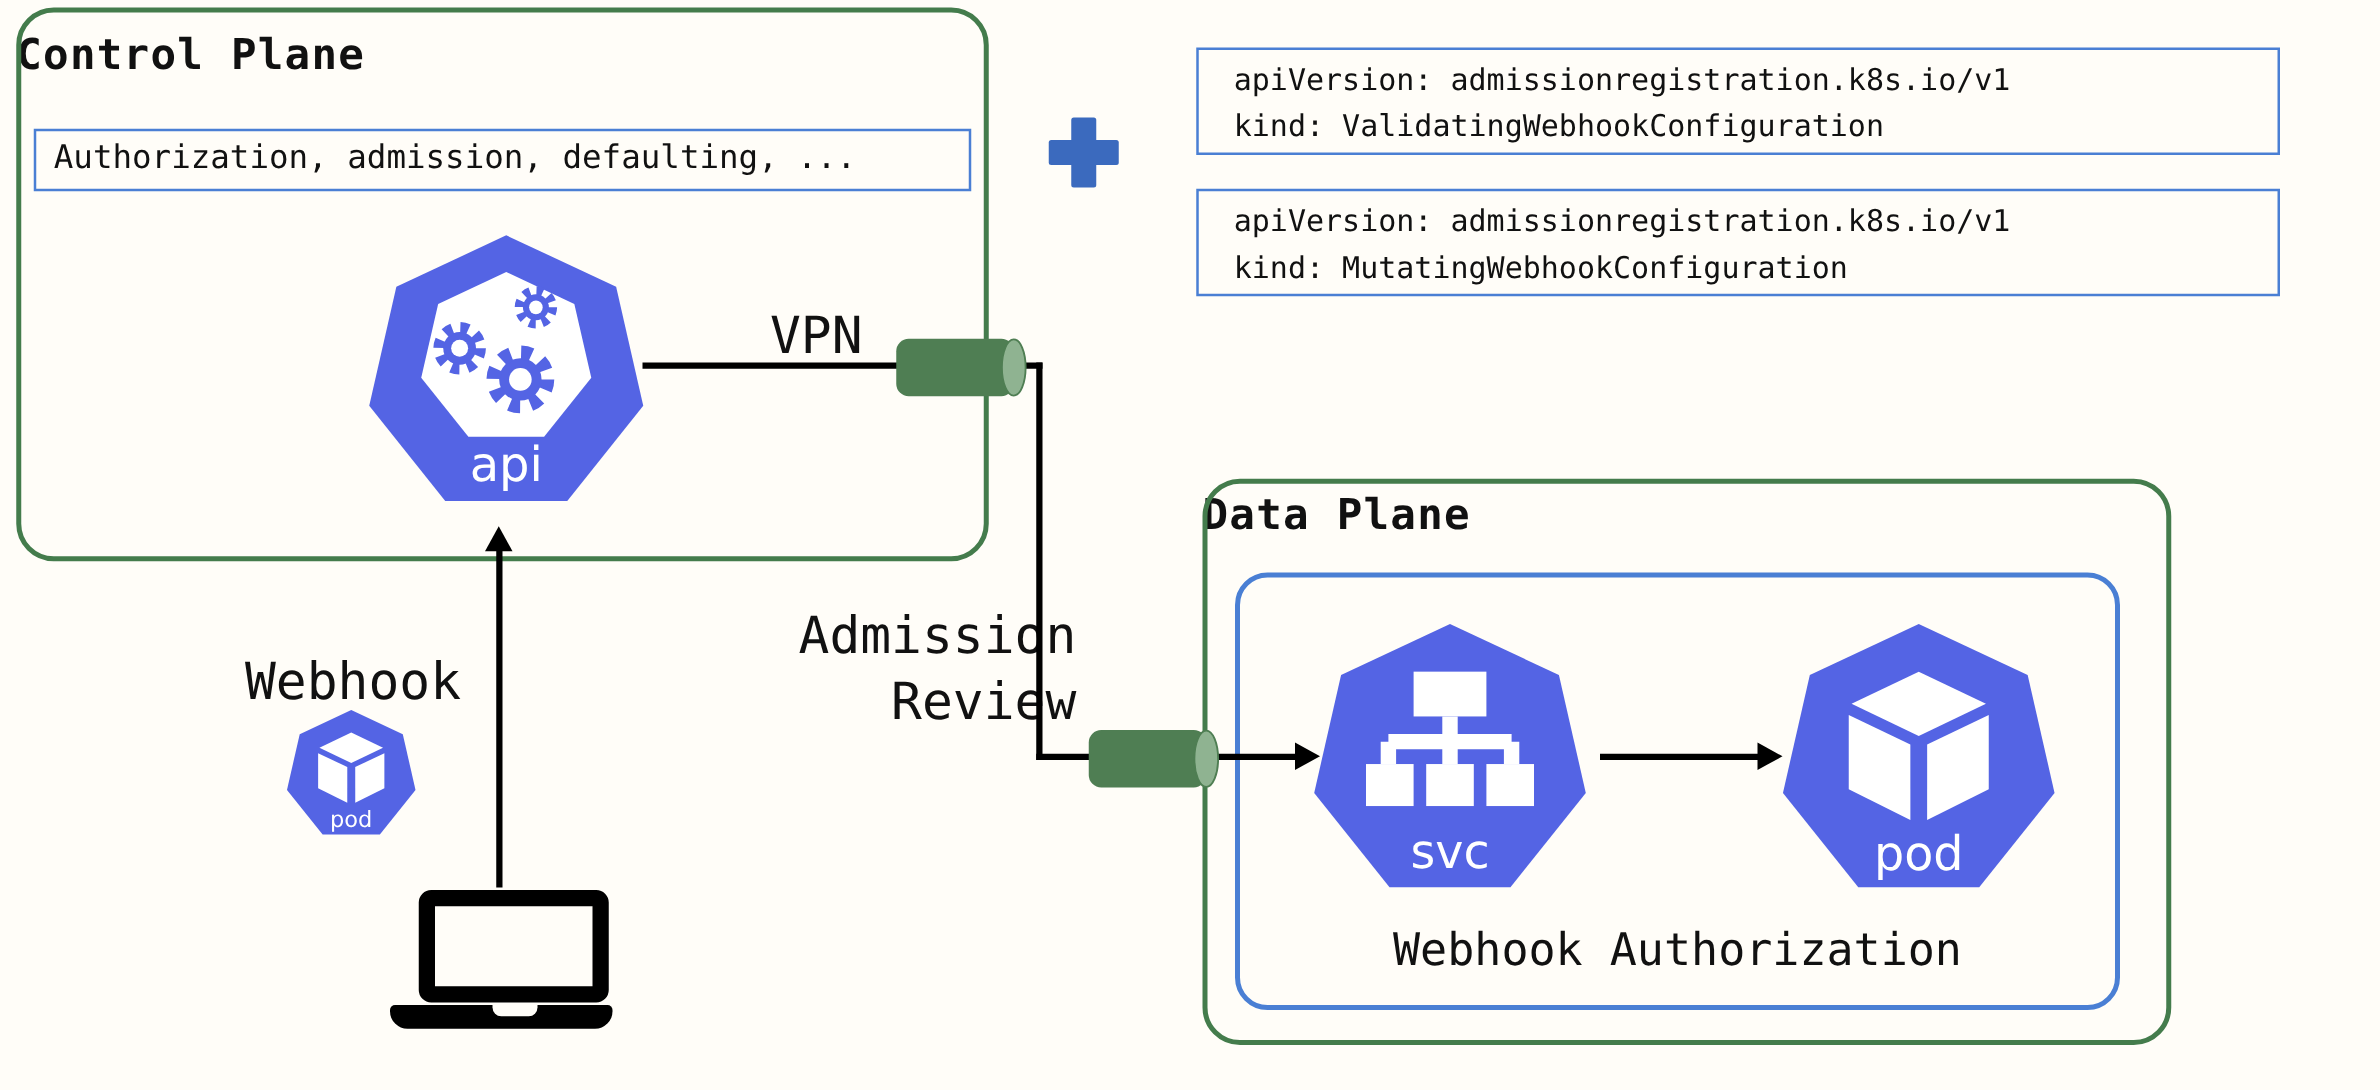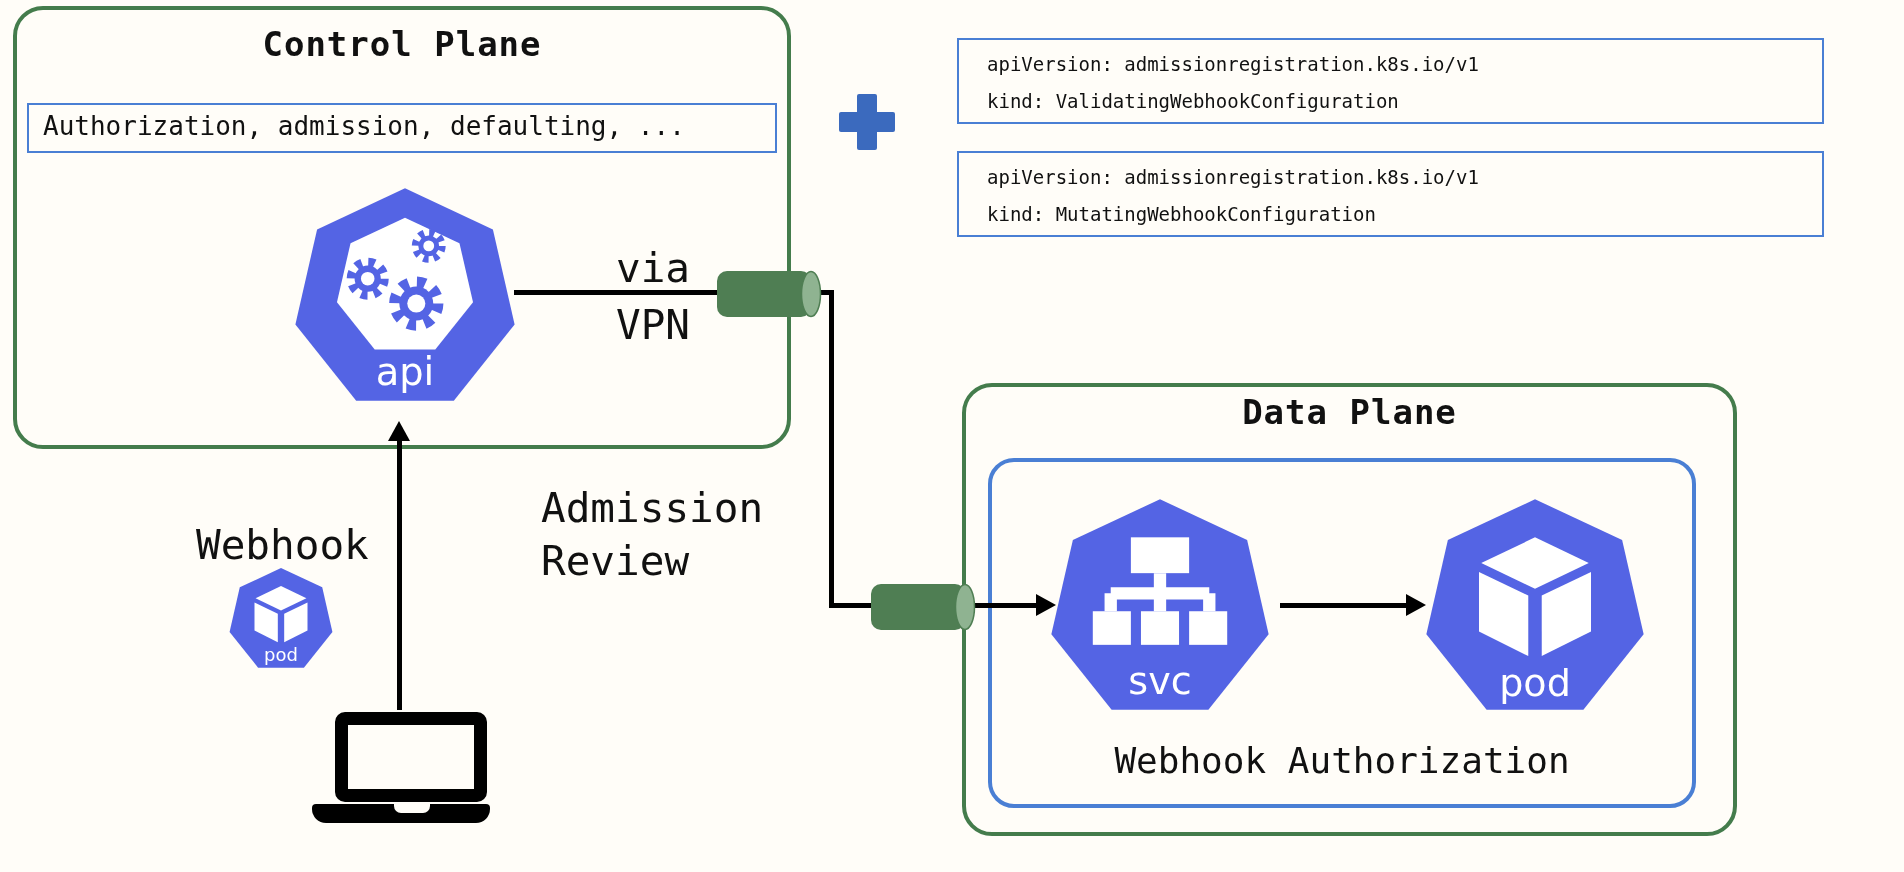--- a/index.html
+++ b/index.html
@@ -2,25 +2,25 @@
 <html style="--background: #fffdf8; --k8s_blue: #5464e4; --green: #447c4c; --cylinder_green: #4f7e53; --cylinder_light: #8fb391; --border_blue: #4a7fd4; --plus_blue: #3b6abe; --text_black: #111111;"><head>
 <meta charset="utf-8">
 <style>
   html,body{margin:0;padding:0;}
   body{background:var(--background,#fffdf8);font-family:"DejaVu Sans Mono",monospace;}
   #stage{position:relative;width:1904px;height:872px;overflow:hidden;background:var(--background,#fffdf8);}
   .box{position:absolute;box-sizing:border-box;background:transparent;}
   .green-box{border:4px solid var(--green,#447c4c);border-radius:30px;}
   .blue-box{border:2px solid var(--border_blue,#4a7fd4);}
   .blue-box-thick{border:4px solid var(--border_blue,#4a7fd4);border-radius:26px;}
-  .plane-title{position:absolute;text-align:center;font-weight:bold;font-size:34px;color:#111;letter-spacing:1px;}
+  .plane-title{position:absolute;text-align:left;font-weight:bold;font-size:34px;color:#111;letter-spacing:1px;}
   .mono-label{position:absolute;color:#111;}
   .pipeline-text{font-size:26px;line-height:42px;padding-left:14px;white-space:nowrap;color:#111;}
   .code-box{padding:6px 0 0 28px;}
-  .code-line{font-size:19px;line-height:37px;white-space:nowrap;color:#111;}
+  .code-line{font-size:24px;line-height:37px;white-space:nowrap;color:#111;}
   .hline{position:absolute;background:#000;height:5px;}
   .vline{position:absolute;background:#000;width:5px;}
   .arrow-right{position:absolute;width:0;height:0;border-top:11px solid transparent;border-bottom:11px solid transparent;border-left:20px solid #000;}
   .arrow-up{position:absolute;width:0;height:0;border-left:11px solid transparent;border-right:11px solid transparent;border-bottom:20px solid #000;}
   .kicon{position:absolute;color:var(--k8s_blue,#5464e4);}
   .kicon svg{display:block;width:100%;height:100%;}
   svg text{font-family:"DejaVu Sans",sans-serif;fill:#fff;}
   .cyl{position:absolute;color:var(--cylinder_green,#4f7e53);z-index:6;}
   .cyl svg{display:block;width:100%;height:100%;}
   .plus-icon{position:absolute;width:56px;height:56px;}
@@ -46,21 +46,20 @@
   <div class="hline z3" style="left:514px;top:290px;width:320px;"></div>
   <div class="vline z3" style="left:829px;top:290px;height:318px;"></div>
   <div class="hline z3" style="left:829px;top:603px;width:210px;"></div>
   <div class="arrow-right z3" style="left:1036px;top:594px;"></div>
   <div class="hline z3" style="left:1280px;top:603px;width:128px;"></div>
   <div class="arrow-right z3" style="left:1406px;top:594px;"></div>
   <div class="vline z7" style="left:397px;top:440px;height:270px;"></div>
   <div class="arrow-up z7" style="left:388px;top:421px;"></div>
 
   <div class="mono-label" style="left:573px;top:240px;width:160px;text-align:center;font-size:41px;line-height:57px;">
-    <div>via</div>
     <div>VPN</div>
   </div>
 
   <div class="kicon z4" style="left:292px;top:186px;width:226px;height:226px;">
     <svg viewBox="0 0 100 100">
       <polygon points="50,1 88.9,19.2 98.5,61.3 71.6,95 28.4,95 1.5,61.3 11.1,19.2" fill="currentColor"></polygon>
       <polygon points="50,14 74.1,25.3 80.1,51.4 63.4,72.3 36.6,72.3 19.9,51.4 25.9,25.3" fill="#fff"></polygon>
       <g fill="currentColor">
         <circle cx="60.5" cy="26.5" r="4.6"></circle>
         <circle cx="60.5" cy="26.5" r="5.8" fill="none" stroke="currentColor" stroke-width="3.4" stroke-dasharray="2.28 2.28"></circle>
@@ -96,21 +95,21 @@
 
   <div class="box blue-box code-box" style="left:957px;top:38px;width:867px;height:86px;">
     <div class="code-line">apiVersion: admissionregistration.k8s.io/v1</div>
     <div class="code-line">kind: ValidatingWebhookConfiguration</div>
   </div>
   <div class="box blue-box code-box" style="left:957px;top:151px;width:867px;height:86px;">
     <div class="code-line">apiVersion: admissionregistration.k8s.io/v1</div>
     <div class="code-line">kind: MutatingWebhookConfiguration</div>
   </div>
 
-  <div class="mono-label" style="left:541px;top:482px;width:320px;text-align:left;font-size:41px;line-height:53px;">
+  <div class="mono-label" style="left:541px;top:482px;width:320px;text-align:right;font-size:41px;line-height:53px;">
     <div>Admission</div>
     <div>Review</div>
   </div>
 
   <div class="box green-box z2" style="left:962px;top:383px;width:775px;height:453px;"></div>
   <div class="plane-title" style="left:962px;top:392px;width:775px;">Data Plane</div>
   <div class="box blue-box-thick z2" style="left:988px;top:458px;width:708px;height:350px;"></div>
   <div class="mono-label" style="left:988px;top:740px;width:708px;text-align:center;font-size:36px;">Webhook Authorization</div>
 
   <div class="kicon z4" style="left:1048px;top:497px;width:224px;height:224px;">

